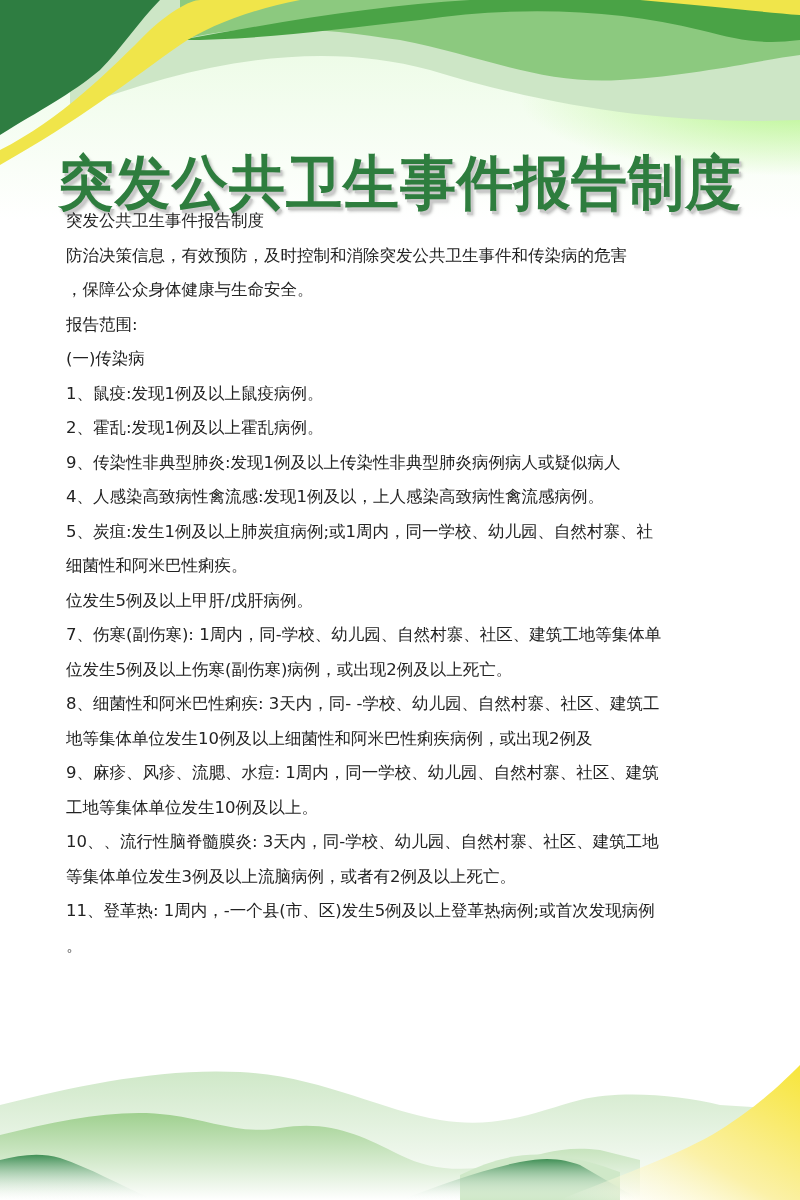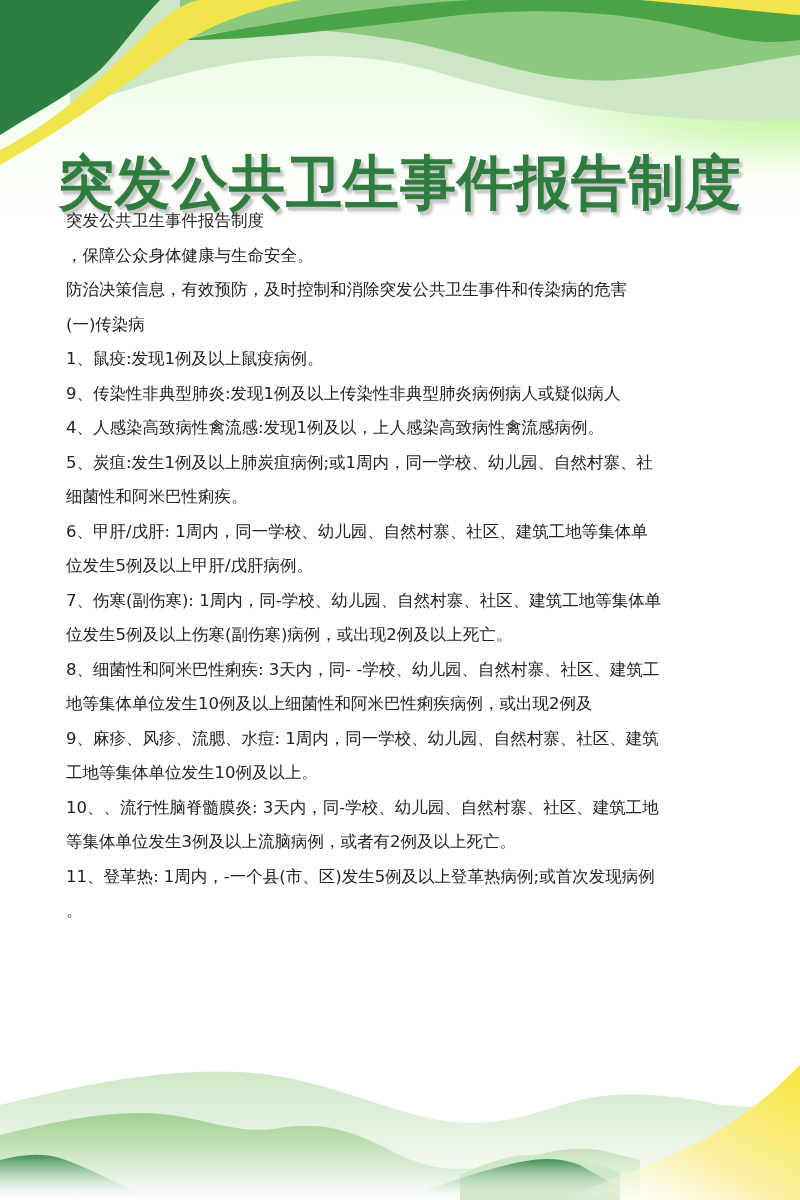--- a/index.html
+++ b/index.html
@@ -82,29 +82,30 @@
 
   <path d="M0,150 C60,120 110,70 150,30 C170,12 190,0 200,0 L300,0 C250,10 210,25 180,45 C130,80 80,120 0,165 Z" fill="#f0e54a"></path>
 
   <path d="M0,0 L160,0 C140,20 120,50 100,70 C70,95 40,110 0,135 Z" fill="#2e7d41"></path>
 </svg>
 
 <h1 class="poster-title">突发公共卫生事件报告制度</h1>
 
 <div class="content">
   <p>突发公共卫生事件报告制度</p>
+  <p>防治决策信息，有效预防，及时控制和消除突发公共卫生事件和传染病的危害</p>
   <p>，保障公众身体健康与生命安全。</p>
-  <p>防治决策信息，有效预防，及时控制和消除突发公共卫生事件和传染病的危害</p>
+  <p>报告范围:</p>
   <p>(一)传染病</p>
   <p>1、鼠疫:发现1例及以上鼠疫病例。</p>
+  <p>2、霍乱:发现1例及以上霍乱病例。</p>
   <p>9、传染性非典型肺炎:发现1例及以上传染性非典型肺炎病例病人或疑似病人</p>
   <p>4、人感染高致病性禽流感:发现1例及以，上人感染高致病性禽流感病例。</p>
   <p>5、炭疽:发生1例及以上肺炭疽病例;或1周内，同一学校、幼儿园、自然村寨、社</p>
   <p>细菌性和阿米巴性痢疾。</p>
-  <p>6、甲肝/戊肝: 1周内，同一学校、幼儿园、自然村寨、社区、建筑工地等集体单</p>
   <p>位发生5例及以上甲肝/戊肝病例。</p>
   <p>7、伤寒(副伤寒): 1周内，同-学校、幼儿园、自然村寨、社区、建筑工地等集体单</p>
   <p>位发生5例及以上伤寒(副伤寒)病例，或出现2例及以上死亡。</p>
   <p>8、细菌性和阿米巴性痢疾: 3天内，同- -学校、幼儿园、自然村寨、社区、建筑工</p>
   <p>地等集体单位发生10例及以上细菌性和阿米巴性痢疾病例，或出现2例及</p>
   <p>9、麻疹、风疹、流腮、水痘: 1周内，同一学校、幼儿园、自然村寨、社区、建筑</p>
   <p>工地等集体单位发生10例及以上。</p>
   <p>10、、流行性脑脊髓膜炎: 3天内，同-学校、幼儿园、自然村寨、社区、建筑工地</p>
   <p>等集体单位发生3例及以上流脑病例，或者有2例及以上死亡。</p>
   <p>11、登革热: 1周内，-一个县(市、区)发生5例及以上登革热病例;或首次发现病例</p>

